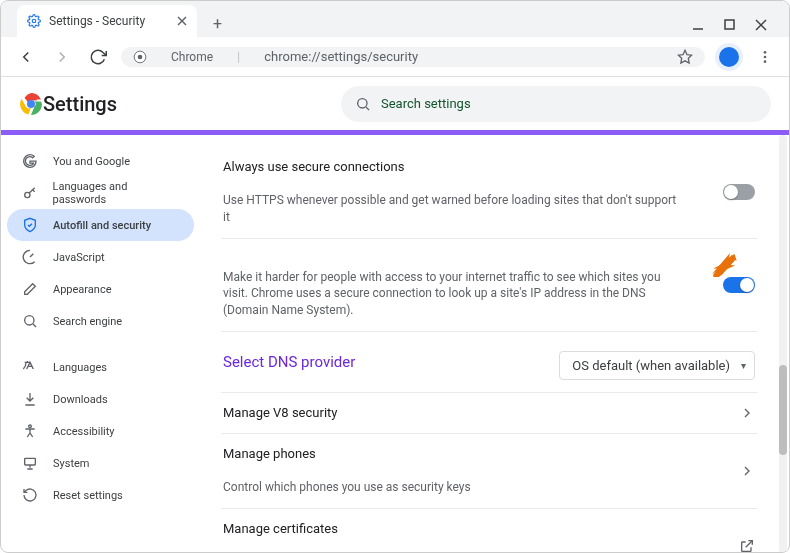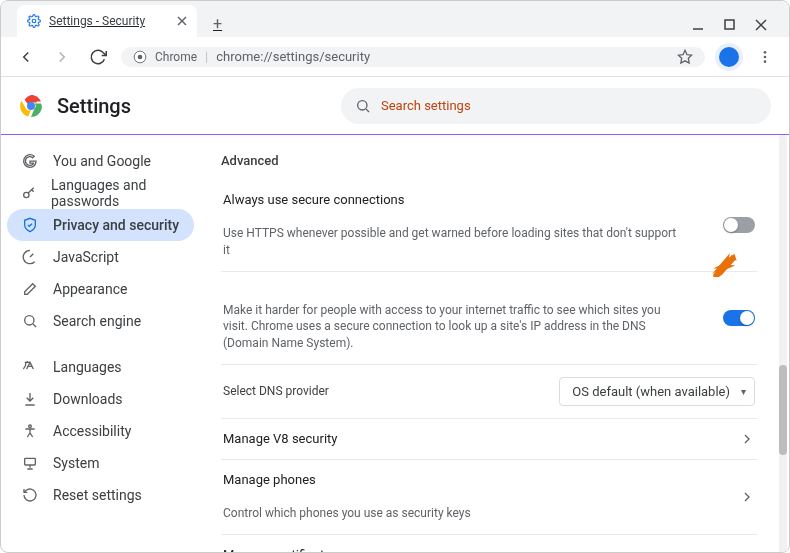--- a/index.html
+++ b/index.html
@@ -1,55 +1,55 @@
 <!DOCTYPE html>
 <html><head>
 <meta charset="utf-8">
 <style>
 * { margin:0; padding:0; box-sizing:border-box; }
 body { font-family: "Segoe UI", Roboto, Arial, sans-serif; font-size:13px; color:#202124; background:#fff; width:790px; height:553px; overflow:hidden; border:1px solid #ccc; border-radius:8px; position:relative;}
 
-.titlebar { height:36px; background:#f1f3f4; display:flex; align-items:flex-end; padding:0 8px; border-bottom:0;text-decoration:underline; }
+.titlebar { height:36px; background:#f1f3f4; display:flex; align-items:flex-end; padding:0 8px; border-bottom:0; }
 .tab { background:#fff; border-radius:8px 8px 0 0; height:32px; display:flex; align-items:center; padding:0 10px; gap:8px; font-size:12px; color:#3c4043; min-width:180px; margin-left:8px; position:relative;}
 .tab-close { margin-left:auto; color:#5f6368; }
 .newtab { margin-left:8px; color:#5f6368; font-size:16px; padding:4px 8px; }
 .win-controls { margin-left:auto; display:flex; gap:20px; padding:0 14px 6px 0; color:#3c4043;}
 .win-controls span { display:inline-flex; }
 
 .toolbar { height:40px; background:#fff; display:flex; align-items:center; padding:0 12px; gap:10px; border-bottom:1px solid #e0e0e0;}
 .tb-icon { color:#5f6368; padding:4px; display:flex; }
-.omnibox { flex:1; height:20px; background:#f1f3f4; border-radius:15px; display:flex; align-items:center; padding:0 12px; gap:8px; color:#3c4043; font-size:13px;}
+.omnibox { flex:1; height:20px; background:#f1f3f4; border-radius:15px; display:flex; align-items:center; padding:0 12px; gap:24px; color:#3c4043; font-size:13px;}
 .ob-star { margin-left:auto; }
 .profile { width:28px; height:28px; border-radius:50%; background:#e8f0fe; display:flex; align-items:center; justify-content:center; }
 .bluecircle { width:20px; height:20px; border-radius:50%; background:#1a73e8; }
 
-.settings-header { height:58px; display:flex; align-items:center; padding:0 18px; gap:14px; border-bottom:1px solid #8b5cf6;}
+.settings-header { height:58px; display:flex; align-items:center; padding:0 18px; border-bottom:5px solid #8b5cf6;}
 .settings-title { font-size:20px; font-weight:500; }
-.search-settings { flex:0 0 430px; margin-left:auto; height:36px; background:#f1f3f4; border-radius:18px; display:flex; align-items:center; padding:0 14px; gap:10px; color:#c2410c;}
+.search-settings { flex:0 0 430px; margin-left:auto; height:36px; background:#f1f3f4; border-radius:18px; display:flex; align-items:center; padding:0 14px; gap:10px; color:#14532d;}
 
 .body { display:flex; height:calc(553px - 36px - 40px - 58px); }
 .sidebar { width:200px; padding:10px 6px; overflow-y:auto; border-right:1px solid transparent; display:flex; flex-direction:column; gap:0;}
-.side-item { height:32px; display:flex; align-items:center; padding:0 14px; gap:14px; border-radius:16px; color:#3c4043; font-size:14px; cursor:pointer;}
+.side-item { height:32px; display:flex; align-items:center; padding:0 14px; gap:14px; border-radius:16px; color:#3c4043; font-size:11px; cursor:pointer;}
 .side-item.active { background:#d3e3fd;  font-weight:500;}
 .side-sep { height:14px; }
 .side-icon { width:18px; display:flex; justify-content:center; color:#5f6368;}
 .side-item.active .side-icon { color:#1a73e8; }
 .content-wrap { flex:1; display:flex; }
 .content { flex:1; padding:12px 20px 0 20px; overflow-y:hidden; }
 .card-heading { font-size:13px; font-weight:500; color:#3c4043; margin:6px 0 12px;}
 .row { padding:12px 2px; border-bottom:1px solid #e8eaed; position:relative; }
 .row:last-child { border-bottom:0; }
 .row-title { font-size:13px; color:#202124; }
 .row-desc { font-size:12px; color:#5f6368; margin-top:18px; line-height:1.4; max-width:460px;}
 .row-flex { display:flex; align-items:center; justify-content:space-between; gap:16px;}
 .toggle { width:32px; height:16px; background:#9aa0a6; border-radius:8px; position:relative; flex-shrink:0;}
 .toggle::after { content:""; width:14px; height:14px; background:#fff; border-radius:50%; position:absolute; top:1px; left:1px; box-shadow:0 1px 2px rgba(0,0,0,.3);}
 .toggle.on { background:#1a73e8; }
 .toggle.on::after { left:17px; }
-.select { border:1px solid #dadce0; border-radius:4px; padding:6px 24px 6px 12px; font-size:13px; color:#3c4043; background:#fff; position:relative; min-width:170px; display:inline-flex; align-items:center;}
+.select { border:1px solid #dadce0; border-radius:4px; padding:6px 24px 6px 12px; font-size:13px; color:#3c4043; background:#fff; position:relative; min-width:170px; display:inline-flex; align-items:center;margin-top:7px;}
 .select::after { content:"▾"; position:absolute; right:8px; color:#5f6368; font-size:10px;}
 .chev { color:#5f6368; }
 .scroll-right { width:12px; display:flex; align-items:center; justify-content:center; }
 .scrollbar-track { width:8px; background:#f1f1f1; height:100%; position:relative; border-radius:4px;}
 .scrollbar-thumb { width:8px; background:#bdbdbd; border-radius:4px; position:absolute; top:230px; height:90px;}
 
 .pointer { position:absolute; top:248px; left:710px; z-index:10;}
 svg { display:block; }
 .ext-icon { width:16px; height:16px; }
 </style>
@@ -179,21 +179,21 @@
         </span>
         <span>Languages and passwords</span>
       </div>
     <div class="side-item active">
         <span class="side-icon">
           <svg width="16" height="16" viewBox="0 0 24 24" fill="none" stroke="currentColor" stroke-width="2">
             <path d="M12 22s8-4 8-10V5l-8-3-8 3v7c0 6 8 10 8 10z"></path>
             <path d="M9 12l2 2 4-4"></path>
           </svg>
         </span>
-        <span>Privacy and security</span>
+        <span>Autofill and security</span>
       </div>
     <div class="side-item">
         <span class="side-icon">
           <svg width="16" height="16" viewBox="0 0 24 24" fill="none" stroke="currentColor" stroke-width="2">
             <path d="M12 2a10 10 0 1 0 7 17"></path>
             <path d="M12 12 17 7"></path>
           </svg>
         </span>
         <span>JavaScript</span>
       </div>
@@ -255,39 +255,38 @@
             <path d="M3 12a9 9 0 1 0 3-6.7L3 8"></path>
             <polyline points="3 3 3 8 8 8"></polyline>
           </svg>
         </span>
         <span>Reset settings</span>
       </div>
   </div>
 
   <div class="content-wrap">
     <div class="content">
-      <div class="card-heading">Advanced</div>
 
       <div class="row row-flex">
         <div>
           <div class="row-title">Always use secure connections</div>
           <div class="row-desc">Use HTTPS whenever possible and get warned before loading sites that don't support it</div>
         </div>
         <div class="toggle"></div>
       </div>
 
       <div class="row row-flex">
         <div>
           <div class="row-desc">Make it harder for people with access to your internet traffic to see which sites you visit. Chrome uses a secure connection to look up a site's IP address in the DNS (Domain Name System).</div>
         </div>
         <div class="toggle on"></div>
       </div>
 
       <div class="row row-flex" style="border-bottom:1px solid #e8eaed;">
-        <div class="row-title" style="font-size:12px;color:#404040">Select DNS provider</div>
+        <div class="row-title" style="font-size:15px;color:#6d28d9">Select DNS provider</div>
         <div class="select">
             <span>OS default (when available)</span>
           </div>
       </div>
 
       <div class="row row-flex">
         <div>
           <div class="row-title">Manage V8 security</div>
         </div>
         <span class="chev">

